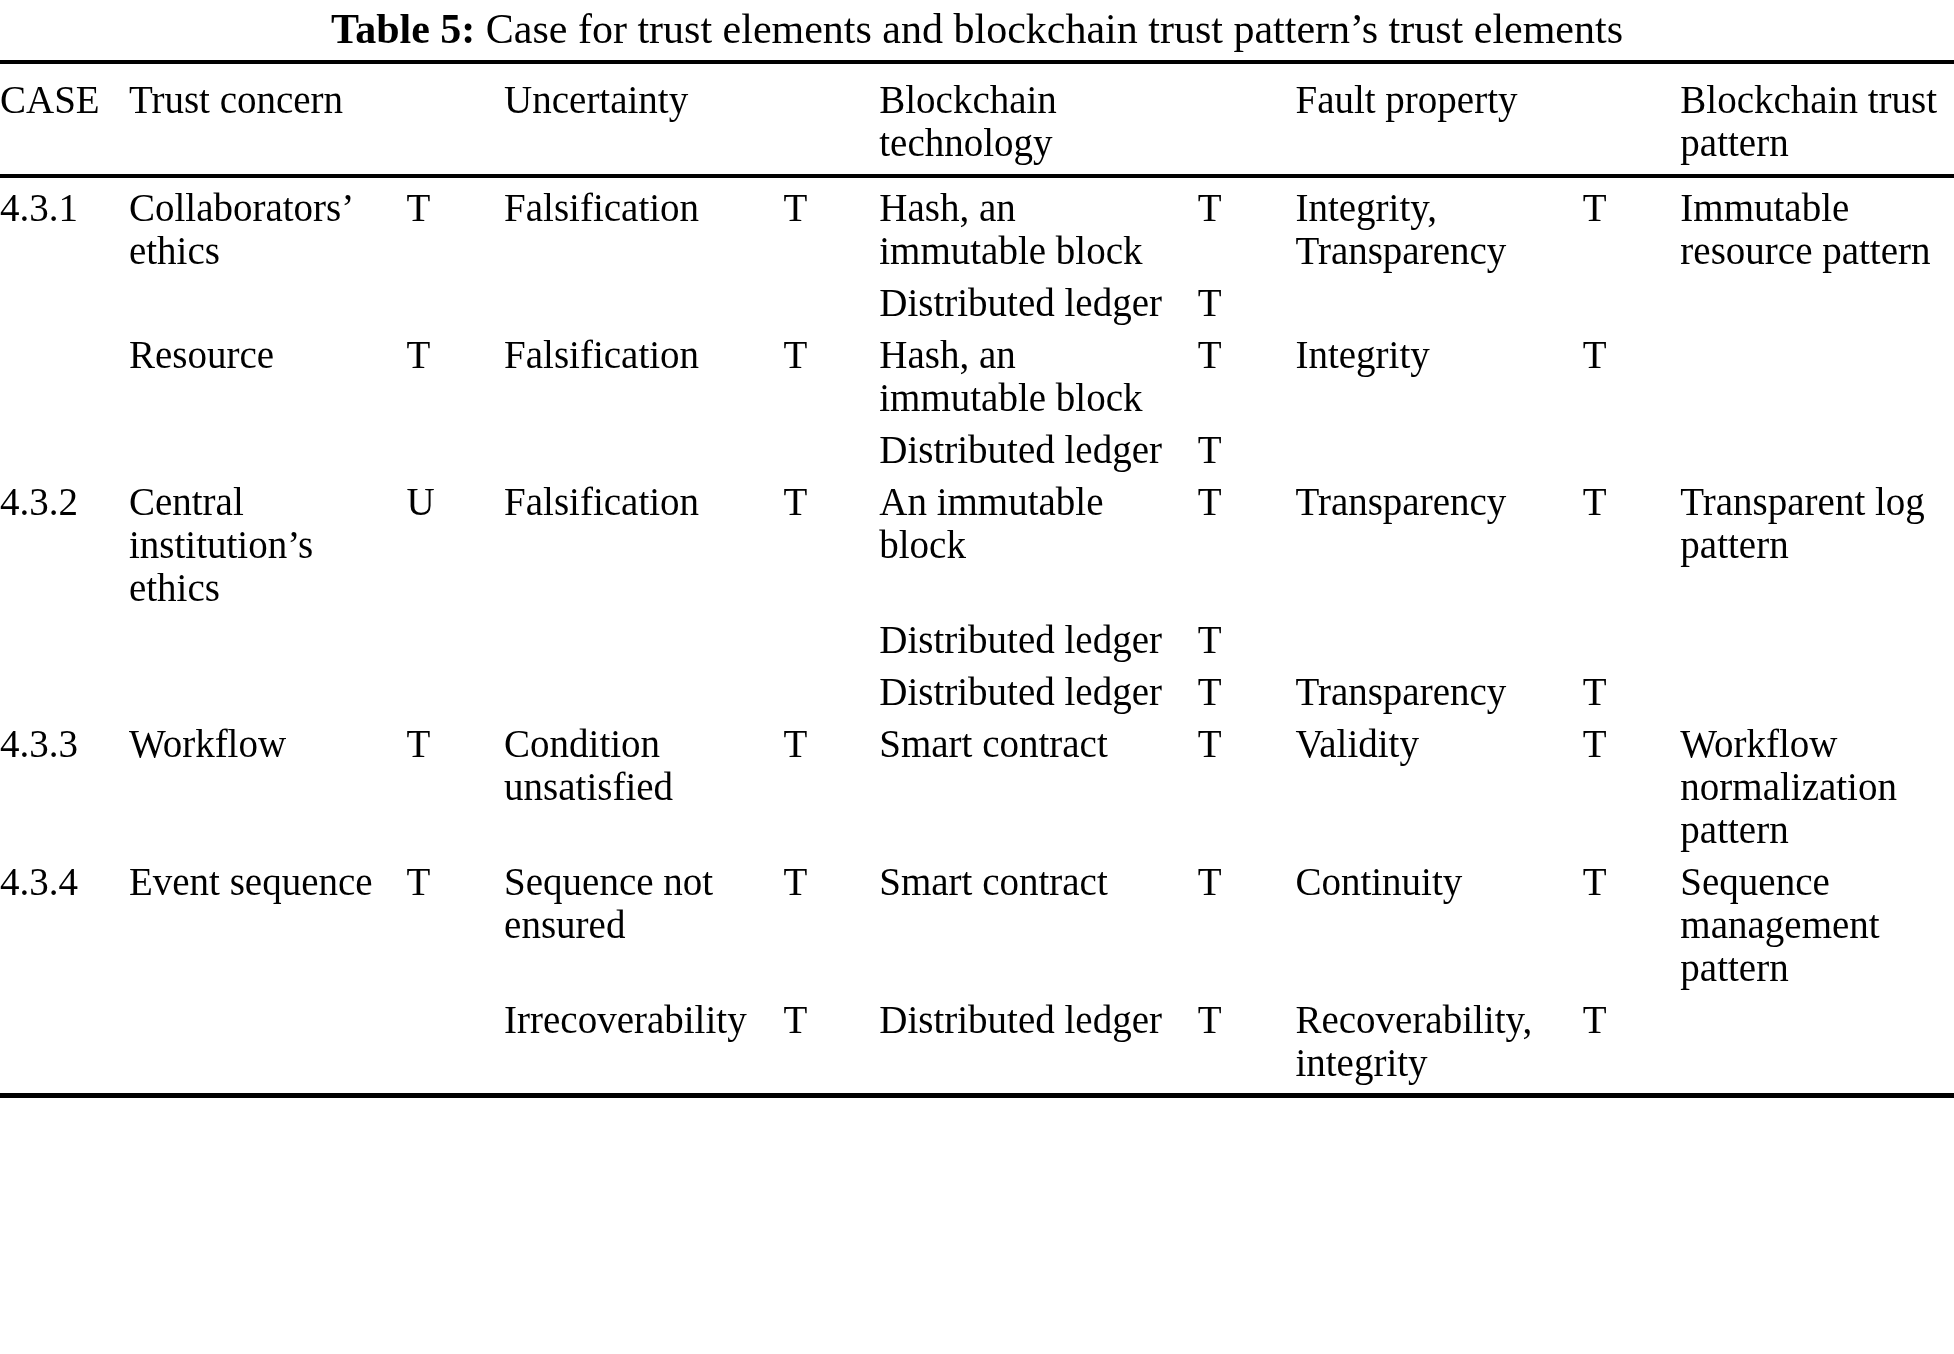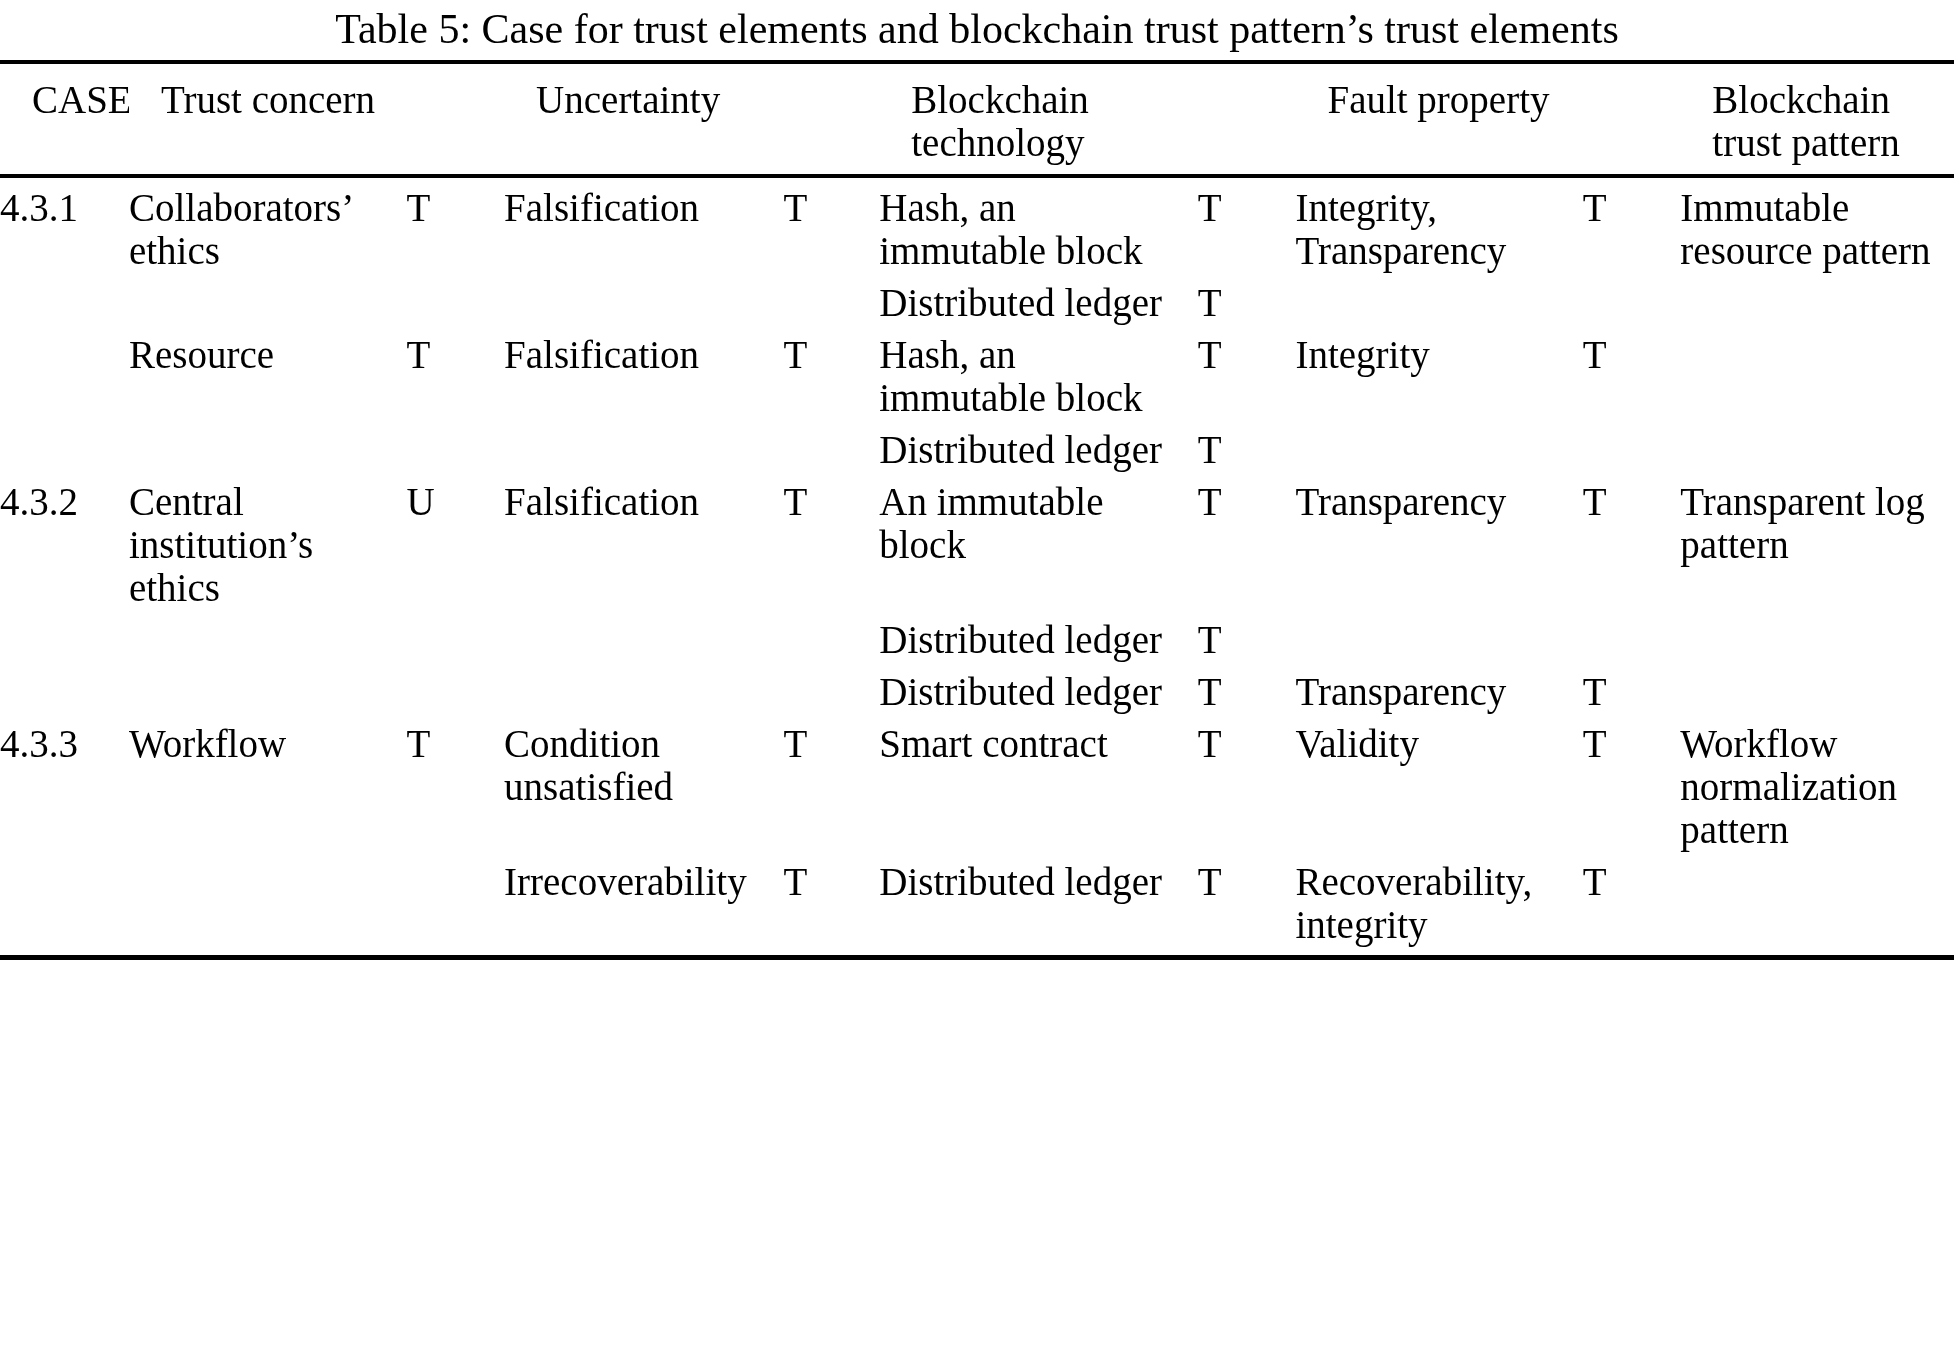--- a/index.html
+++ b/index.html
@@ -15,21 +15,21 @@
     font-family: "Liberation Serif", "DejaVu Serif", serif;
   }
   .caption {
     text-align: center;
     font-size: 42px;
     line-height: 50px;
     margin: 4px 0 6px 0;
     white-space: nowrap;
   }
   .caption .caption-label {
-    font-weight: normal;
+    font-weight: bold;
   }
   table.trust-table {
     width: 100%;
     border-collapse: collapse;
     table-layout: fixed;
     border-top: 4px solid #000;
     border-bottom: 5px solid #000;
   }
   col.c-case   { width: 6.6%;  }
   col.c-flag   { width: 5.0%;  }
@@ -45,21 +45,20 @@
     font-weight: normal;
     font-size: 39px;
     line-height: 43px;
     padding: 0 8px 9px 0;
     overflow: hidden;
   }
   thead th {
     border-bottom: 4px solid #000;
     padding-top: 14px;
     padding-bottom: 10px;
-    padding-left: 32px;
   }
   tbody tr:first-child td {
     padding-top: 8px;
   }
   td:last-child, th:last-child {
     padding-right: 0;
     margin-left: 32px;
   }
 </style>
 </head>
@@ -188,20 +187,32 @@
       <td>T</td>
       <td>Condition unsatisfied</td>
       <td>T</td>
       <td>Smart contract</td>
       <td>T</td>
       <td>Validity</td>
       <td>T</td>
       <td>Workflow normalization pattern</td>
     </tr>
     <tr>
+      <td>4.3.4</td>
+      <td>Event sequence</td>
+      <td>T</td>
+      <td>Sequence not ensured</td>
+      <td>T</td>
+      <td>Smart contract</td>
+      <td>T</td>
+      <td>Continuity</td>
+      <td>T</td>
+      <td>Sequence management pattern</td>
+    </tr>
+    <tr>
       <td></td>
       <td></td>
       <td></td>
       <td>Irrecoverability</td>
       <td>T</td>
       <td>Distributed ledger</td>
       <td>T</td>
       <td>Recoverability, integrity</td>
       <td>T</td>
       <td></td>

